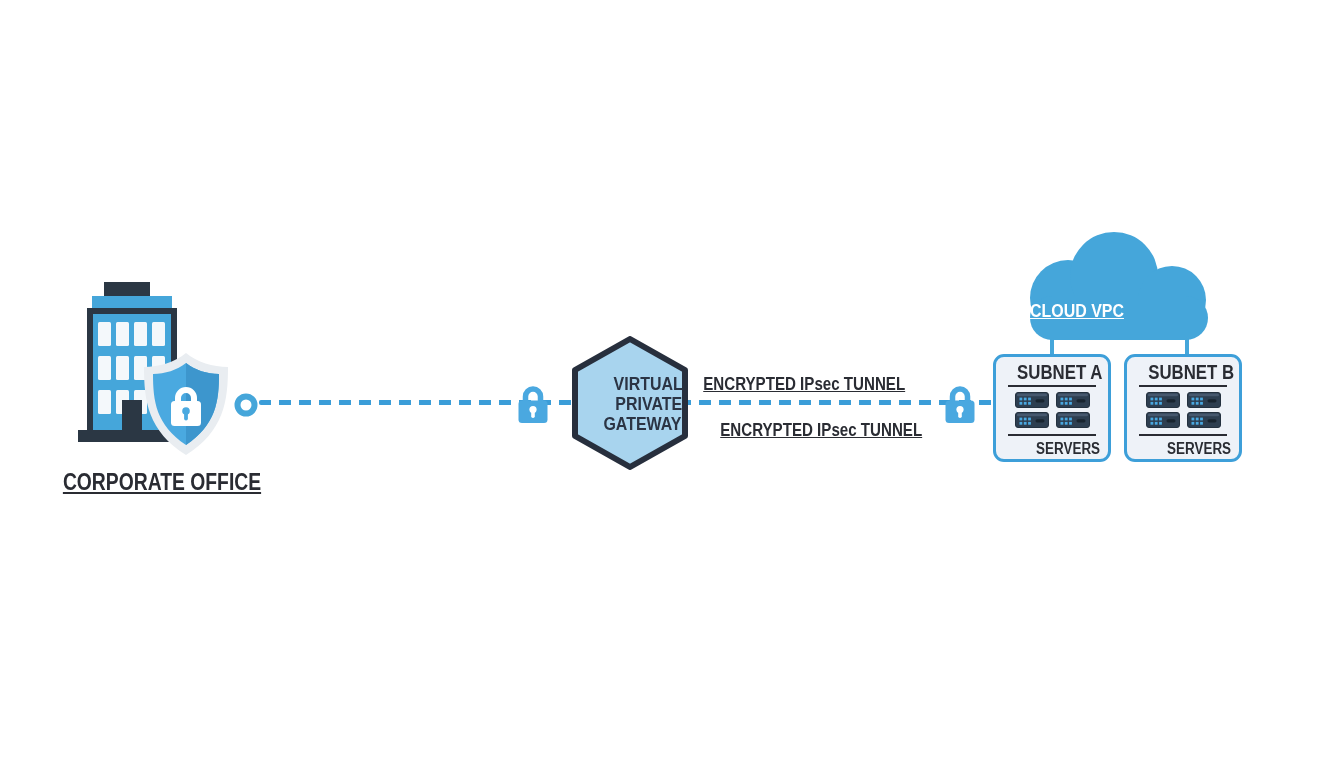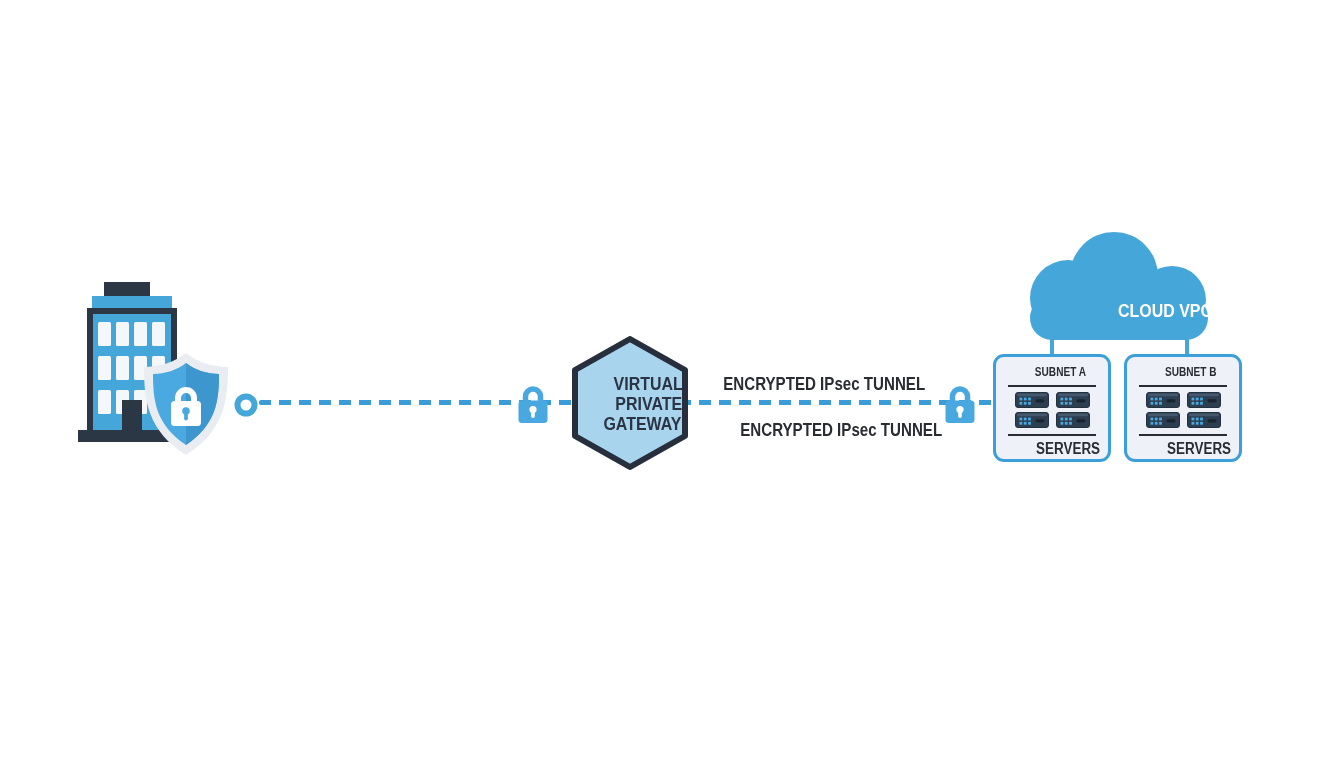--- a/index.html
+++ b/index.html
@@ -3,38 +3,38 @@
 <meta charset="utf-8">
 <style>
   html,body { margin:0; padding:0; background:#ffffff; }
   .canvas {
     position:relative; width:1344px; height:768px; background:#ffffff;
     overflow:hidden; font-family:"Liberation Sans", sans-serif;
   }
   .abs { position:absolute; }
   
   .lbl {
-    position:absolute; display:flex; align-items:center; justify-content:flex-end;
-    font-weight:bold; color:#2a2c33; white-space:nowrap;
+    position:absolute; display:flex; align-items:center; justify-content:flex-start;
+    font-weight:bold; color:#2a2c33; white-space:nowrap;text-decoration:underline;
   }
   .lbl > span { display:inline-block; transform:scaleX(0.84); }
   
   .tunnel-line {
     position:absolute; left:259px; top:400px; width:734px; height:5px;
     background:repeating-linear-gradient(90deg,#3b9dd8 0 12px, rgba(0,0,0,0) 12px 20px);
     border-radius:2px; z-index:1;
   }
   
   .subnet {
     position:absolute; top:354px; width:118px; height:108px; box-sizing:border-box;
     background:#eef2f8; border:3px solid #3d9fd9; border-radius:11px; z-index:2;
   }
   .subnet-title { position:absolute; top:5px; left:0; right:0; height:20px;
     display:flex; align-items:center; justify-content:center;
-    font-weight:bold; font-size:12px; color:#2a2c33;padding-left:16px; }
+    font-weight:bold; font-size:20px; color:#2a2c33;padding-left:16px; }
   .subnet-title > span, .subnet-footer > span { display:inline-block; transform:scaleX(0.84); white-space:nowrap; }
   .subnet-divider { position:absolute; left:12px; right:12px; height:2px; background:#2a2c33; }
   .srow { position:absolute; left:0; right:0; display:flex; justify-content:center; gap:7px; }
   .subnet-footer { position:absolute; top:81px; left:0; right:0; height:22px;
     display:flex; align-items:center; justify-content:center;
     font-weight:bold; font-size:16px; color:#2a2c33;padding-left:33px; }
   .cloud-stem { position:absolute; top:334px; width:4px; height:22px; background:#45a6da; z-index:1; }
   .lock { position:absolute; top:382px; width:34px; height:42px; z-index:3; }
 </style>
 </head>
@@ -97,20 +97,23 @@
     </defs>
     <path d="M46 2 C57 11 73 16 88 16 C88 50 84 80 46 104 C8 80 4 50 4 16 C19 16 35 11 46 2 Z" fill="#e9edf1"></path>
     <path d="M46 12 C55 19 67 23 79 23 C79 50 76 74 46 94 C16 74 13 50 13 23 C25 23 37 19 46 12 Z" fill="#4aa9e0"></path>
     <path d="M46 12 C55 19 67 23 79 23 C79 50 76 74 46 94 C16 74 13 50 13 23 C25 23 37 19 46 12 Z" fill="#3d96cd" clip-path="url(#clip-right)"></path>
     <path d="M38 52 v-5 a8 8 0 0 1 16 0 v5" fill="none" stroke="#ffffff" stroke-width="6" stroke-linecap="round"></path>
     <rect x="31" y="50" width="30" height="25" rx="3.5" fill="#ffffff"></rect>
     <circle cx="46" cy="60" r="3.8" fill="#4aa9e0"></circle>
     <rect x="44.1" y="61" width="3.8" height="8.5" rx="1.9" fill="#4aa9e0"></rect>
   </svg>
 
+  <div class="lbl" style="left:44px;top:468px;width:220px;height:28px;font-size:23px">
+    <span>CORPORATE OFFICE</span>
+  </div>
 
   <svg class="abs" style="left:233px;top:392px;z-index:2" width="26" height="26" viewBox="0 0 26 26">
     <circle cx="13" cy="13" r="8.5" fill="#ffffff" stroke="#45a6da" stroke-width="6"></circle>
   </svg>
 
   <svg class="lock" style="left:516px" viewBox="0 0 34 42">
     <use href="#sym-lock"></use>
   </svg>
 
   <svg class="abs" style="left:571px;top:336px;z-index:2" width="118" height="134" viewBox="0 0 118 134">

